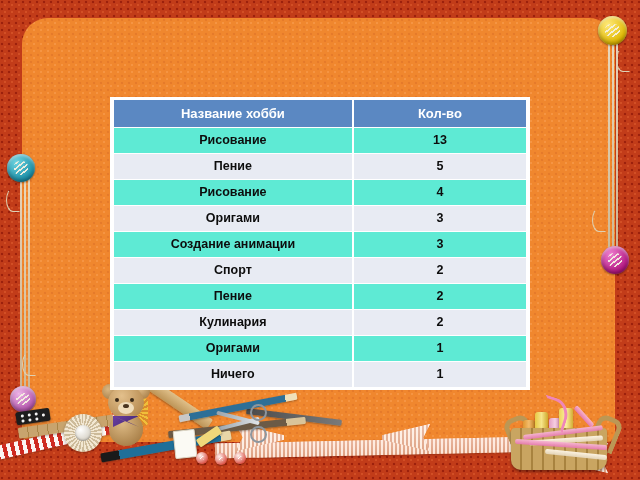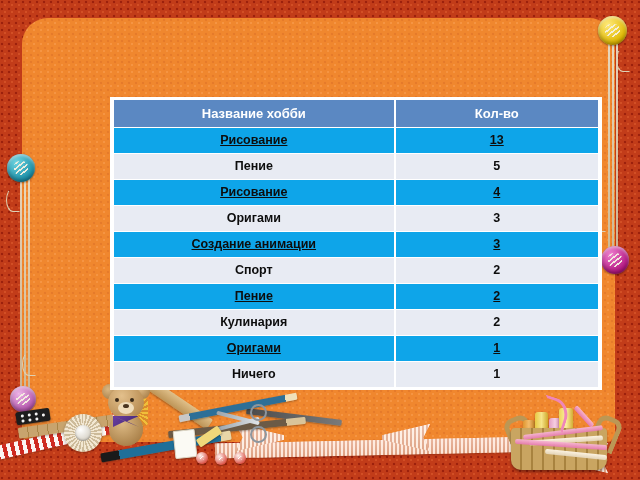--- a/index.html
+++ b/index.html
@@ -63,21 +63,21 @@
     line-height: 48px;
     letter-spacing: 0px;
     font-family: "Liberation Sans", sans-serif;
   }
 
   
   .table-wrap {
     position: absolute;
     left: 110px;
     top: 97px;
-    width: 492px;
+    width: 420px;
     z-index: 6;
     background: #ffffff;
     padding: 2px;
     box-sizing: border-box;
   }
   table.hobby-table {
     border-collapse: collapse;
     width: 100%;
     table-layout: fixed;
   }
@@ -97,21 +97,21 @@
     overflow: hidden;
     white-space: nowrap;
   }
   table.hobby-table thead th {
     background: #5b88c2;
     color: #ffffff;
     font-size: 13px;
     height: 27px;
     line-height: 27px;
   }
-  table.hobby-table tbody tr.row-a td { background: #0ea5e9; color: #0d0d0d; text-decoration: underline; }
+  table.hobby-table tbody tr.row-a td { background: #5eead4; color: #0d0d0d; }
   table.hobby-table tbody tr.row-b td { background: #e8ebf3; color: #0d0d0d; }
   .col-name { width: 58%; }
   .col-count { width: 42%; }
 
   
   .deco { position: absolute; pointer-events: none; }
 
   
   .btn-disc {
     border-radius: 50%;

